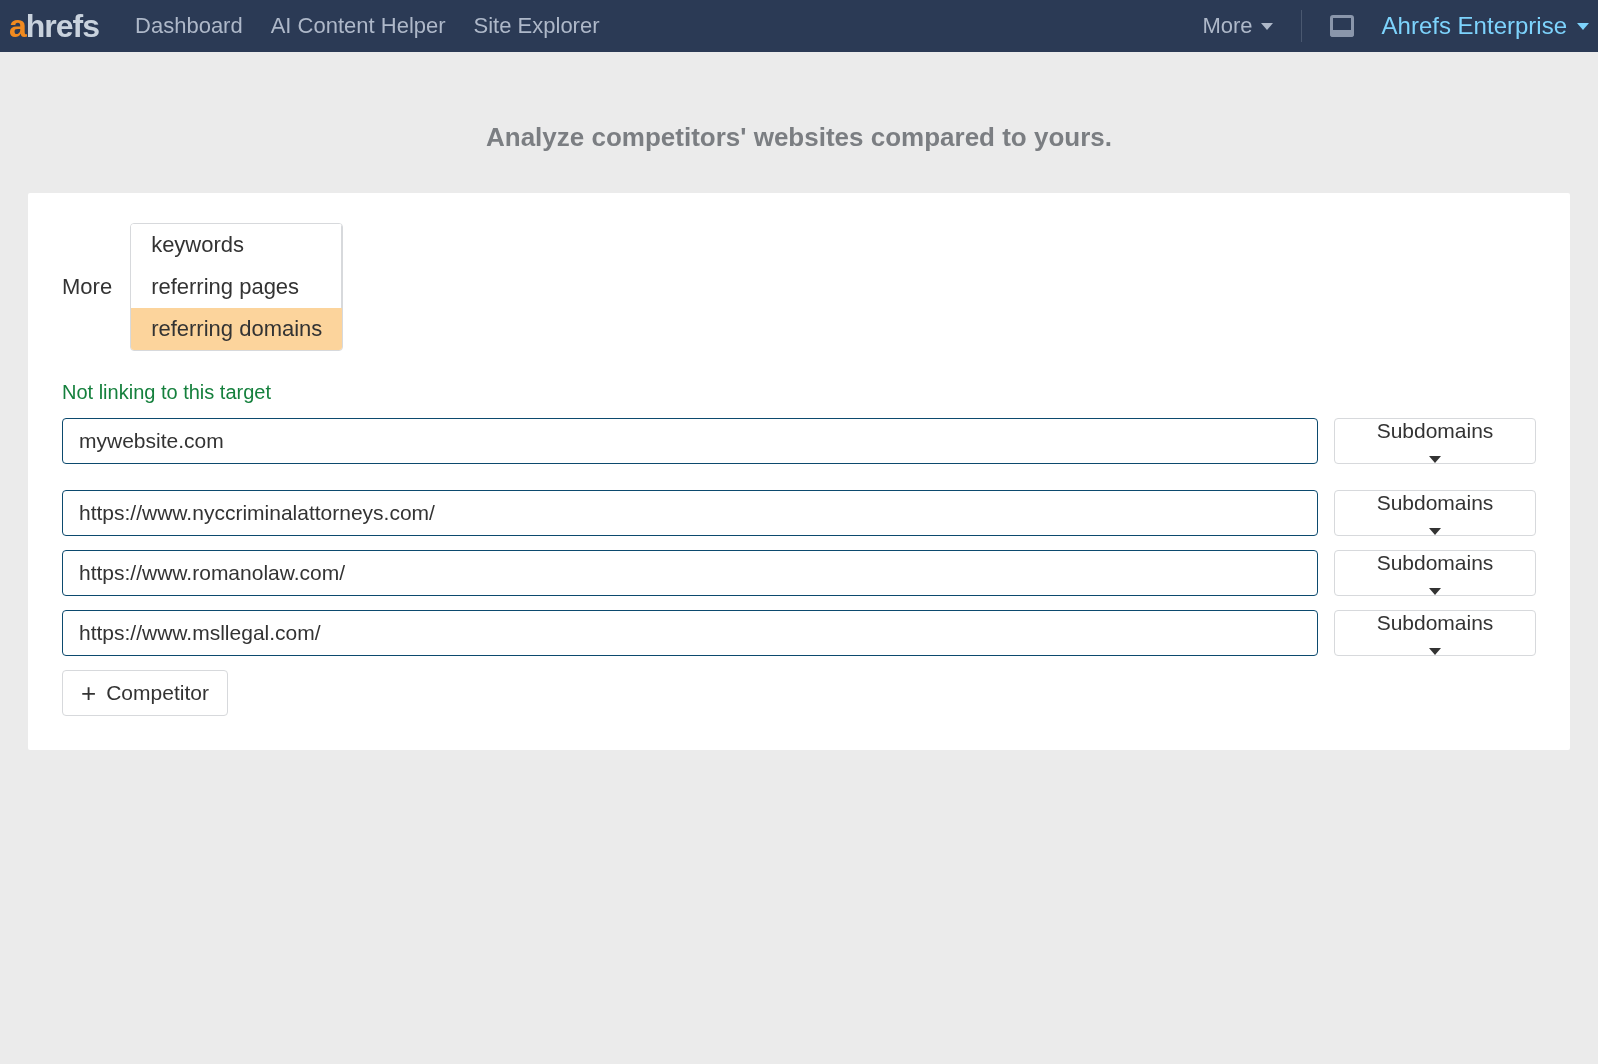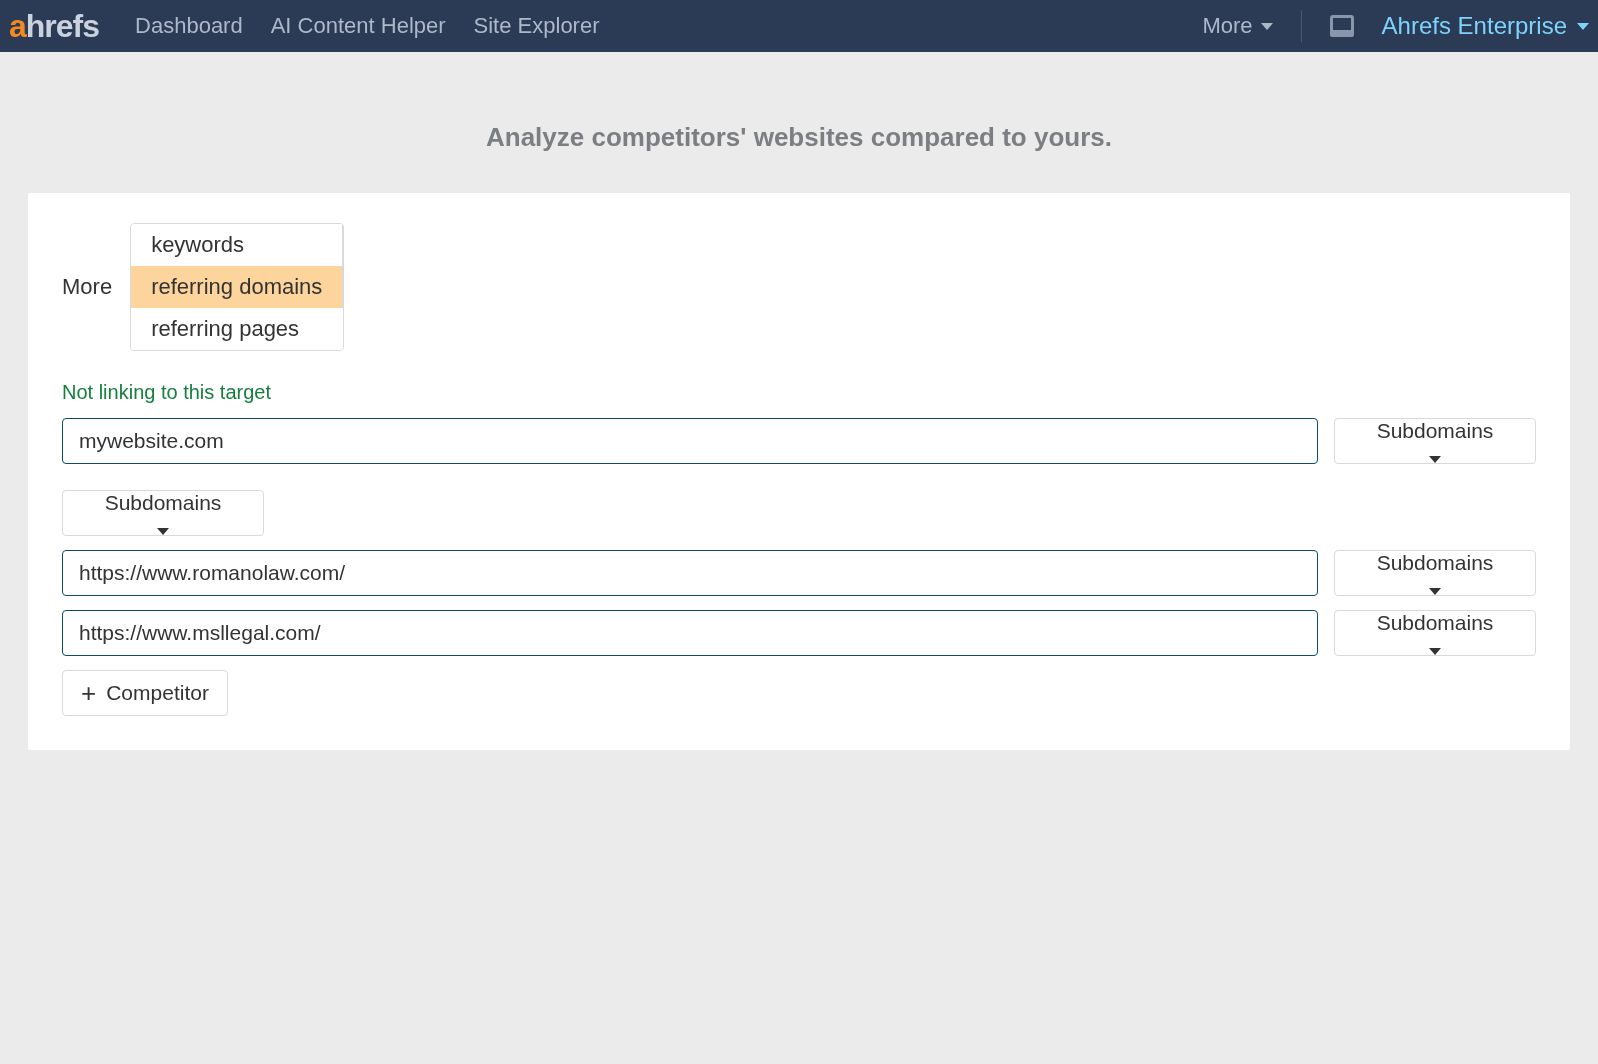--- a/index.html
+++ b/index.html
@@ -223,39 +223,40 @@
 <div class="hero">
   <p>Analyze competitors' websites compared to yours.</p>
 </div>
 
 <div class="card">
 
   <div class="show-row">
     <span class="show-label">More</span>
     <div class="seg">
       <div class="seg-item">keywords</div>
+      <div class="seg-item">referring pages</div>
       <div class="seg-item active">referring domains</div>
-      <div class="seg-item">referring pages</div>
     </div>
   </div>
 
   <div class="section-block">
     <div class="section-label">Not linking to this target</div>
     <div class="input-row">
       <input class="text-input" type="text" value="mywebsite.com" style="">
       <div class="dropdown">
         <span>Subdomains</span>
         <span class="caret-down"></span>
       </div>
     </div>
   </div>
 
   <div>
 
     <div class="input-row">
+      <input class="text-input" type="text" value="https://www.nyccriminalattorneys.com/" style="">
       <div class="dropdown">
         <span>Subdomains</span>
         <span class="caret-down"></span>
       </div>
     </div>
 
     <div class="input-row">
       <input class="text-input" type="text" value="https://www.romanolaw.com/" style="">
       <div class="dropdown">
         <span>Subdomains</span>

